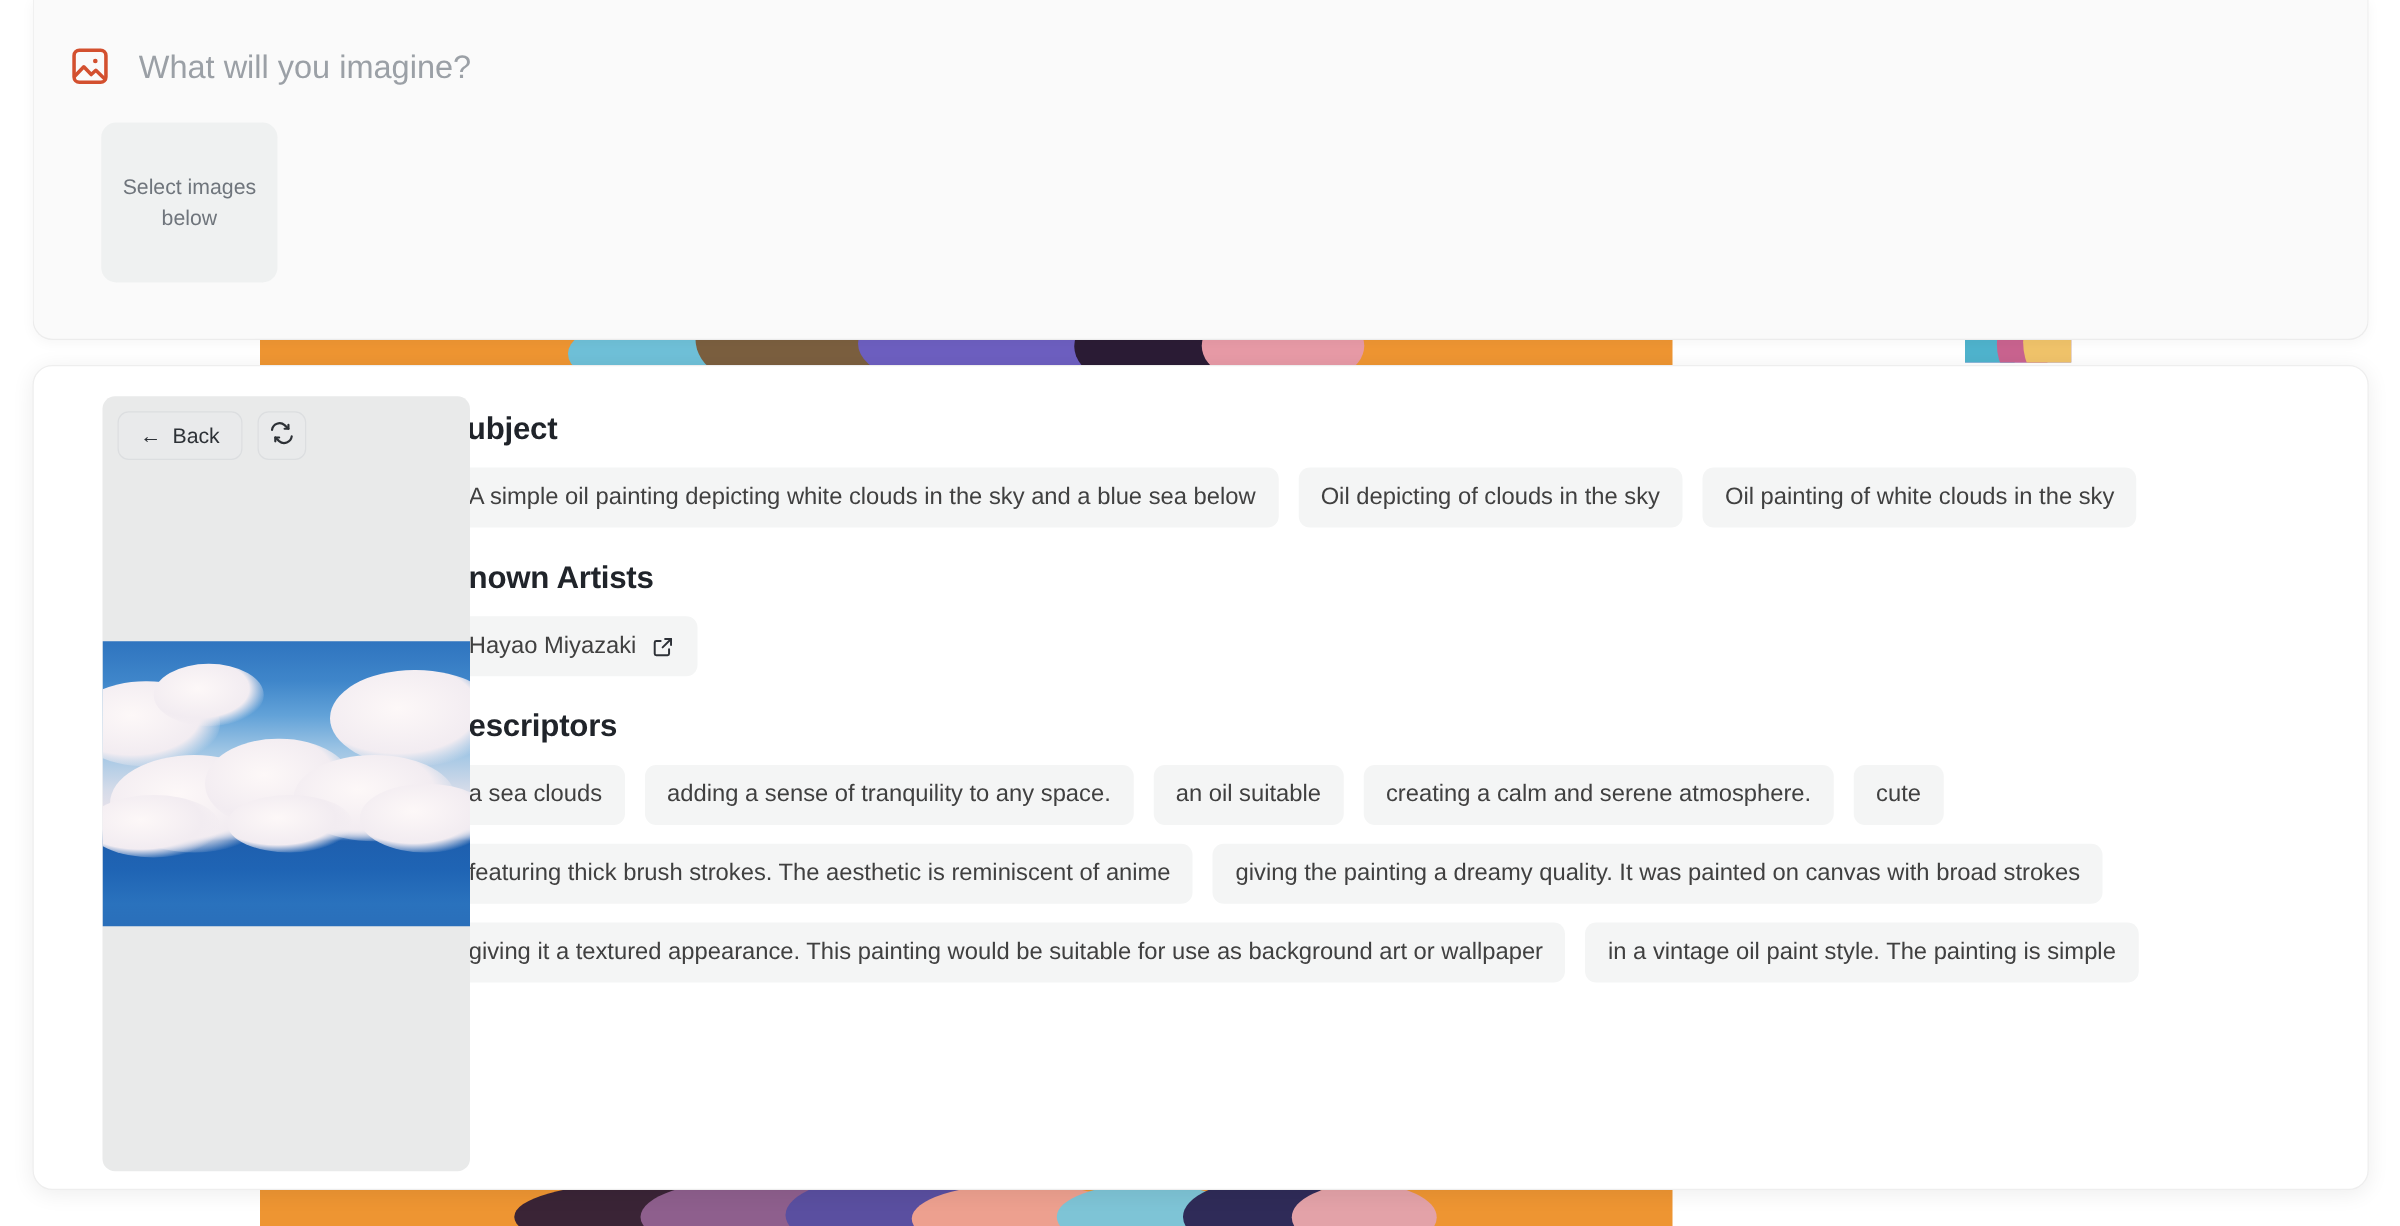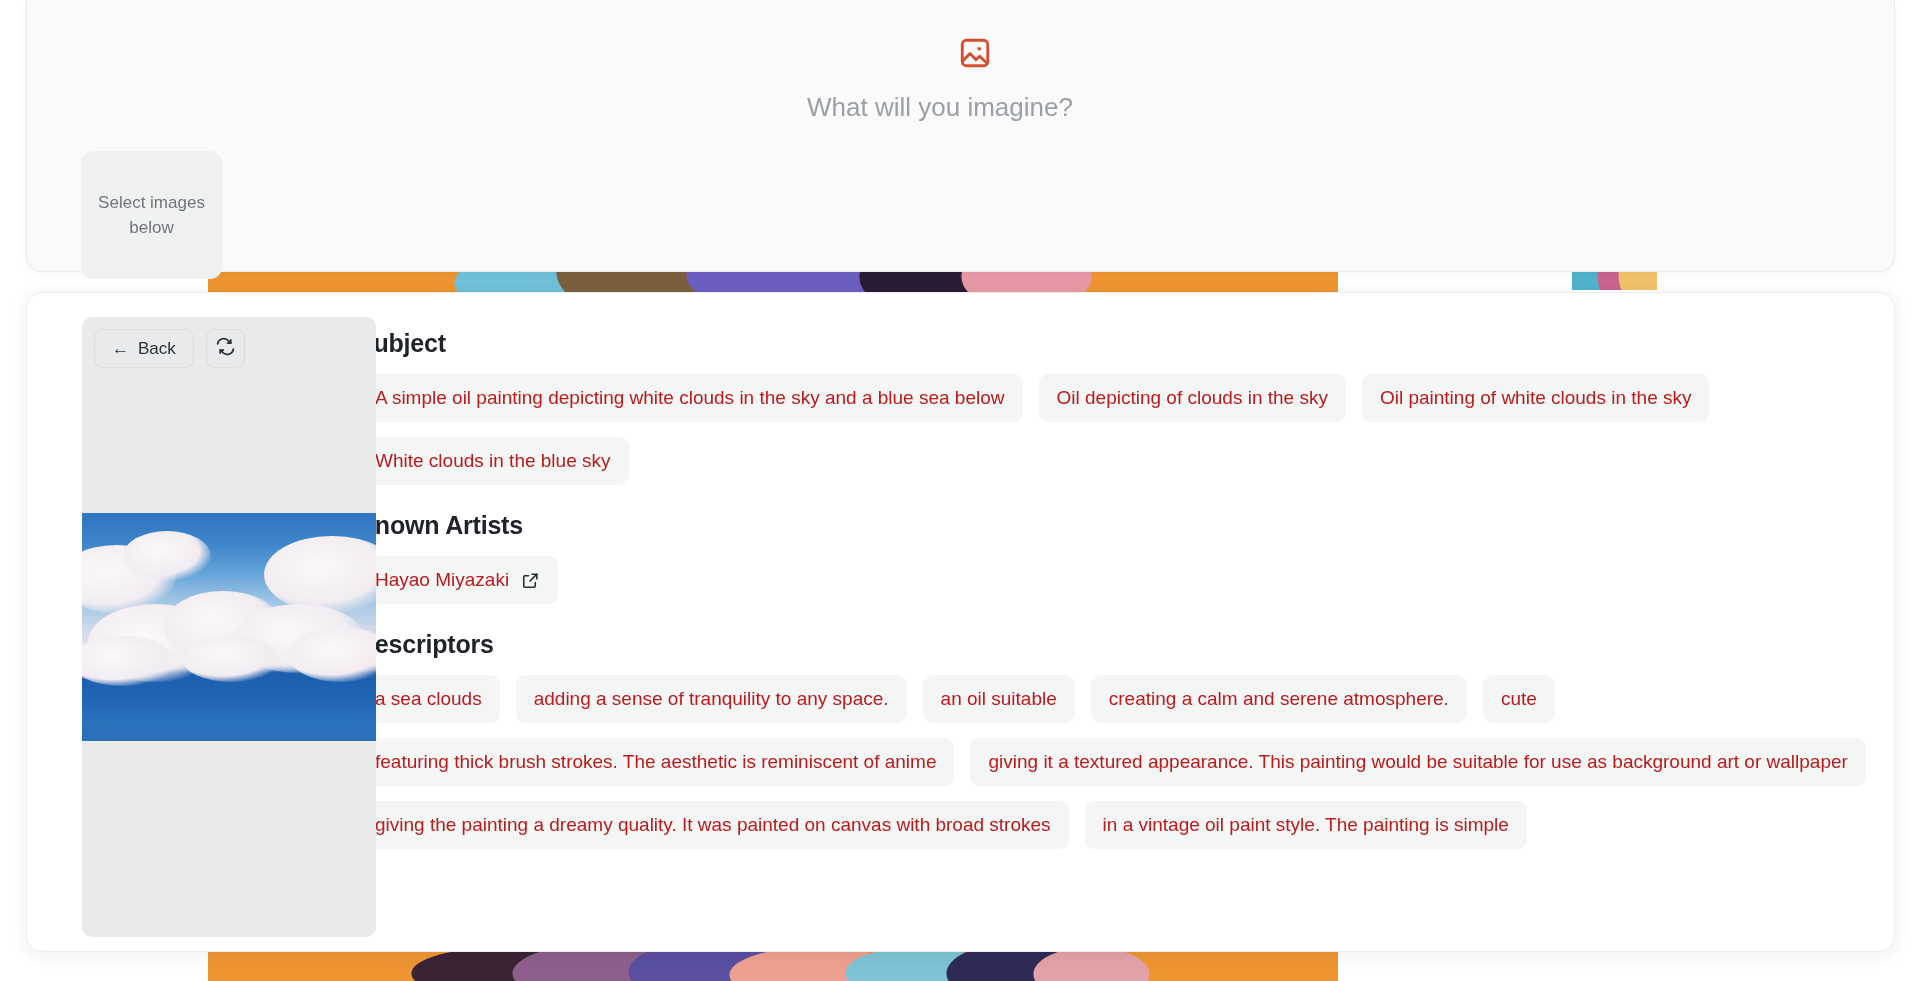--- a/index.html
+++ b/index.html
@@ -54,21 +54,20 @@
     border-top: none;
     border-radius: 0 0 16px 16px;
     box-shadow: 0 2px 10px rgba(0,0,0,0.04);
     z-index: 20;
   }
   .search-row {
     display: flex;
     align-items: center;
     gap: 22px;
     padding: 36px 0 0 28px;
-    flex-direction: column;
   }
   .img-icon {
     width: 34px; height: 34px;
     flex: 0 0 34px;
     display: block;
   }
   .search-input {
     flex: 1;
     border: none;
     outline: none;
@@ -190,21 +189,21 @@
   .tag-row {
     display: flex;
     flex-wrap: wrap;
     gap: 15px 16px;
   }
   .tag {
     background: #f4f5f5;
     border-radius: 9px;
     padding: 11px 18px;
     font-size: 19px;
-    color: #b91c1c;
+    color: #404040;
     line-height: 26px;
     white-space: nowrap;
     cursor: pointer;
     display: inline-flex;
     align-items: center;
     gap: 12px;
     text-align: right;
   }
   .ext-icon { width: 19px; height: 19px; display: block; }
 </style>
@@ -294,21 +293,20 @@
     </div>
 
     <div class="detail-right">
 
       <div class="section">
         <h2 class="section-title">Subject</h2>
         <div class="tag-row">
           <span class="tag">A simple oil painting depicting white clouds in the sky and a blue sea below</span>
           <span class="tag">Oil depicting of clouds in the sky</span>
           <span class="tag">Oil painting of white clouds in the sky</span>
-          <span class="tag">White clouds in the blue sky</span>
         </div>
       </div>
 
       <div class="section">
         <h2 class="section-title">Known Artists</h2>
         <div class="tag-row">
           <span class="tag">
             <span>Hayao Miyazaki</span>
             <span class="ext-icon">
               <svg viewBox="0 0 24 24" width="19" height="19" fill="none" stroke="#2d3137" stroke-width="2" stroke-linecap="round" stroke-linejoin="round">
@@ -323,22 +321,22 @@
 
       <div class="section">
         <h2 class="section-title">Descriptors</h2>
         <div class="tag-row">
           <span class="tag">a sea clouds</span>
           <span class="tag">adding a sense of tranquility to any space.</span>
           <span class="tag">an oil suitable</span>
           <span class="tag">creating a calm and serene atmosphere.</span>
           <span class="tag">cute</span>
           <span class="tag">featuring thick brush strokes. The aesthetic is reminiscent of anime</span>
+          <span class="tag">giving the painting a dreamy quality. It was painted on canvas with broad strokes</span>
           <span class="tag">giving it a textured appearance. This painting would be suitable for use as background art or wallpaper</span>
-          <span class="tag">giving the painting a dreamy quality. It was painted on canvas with broad strokes</span>
           <span class="tag">in a vintage oil paint style. The painting is simple</span>
         </div>
       </div>
 
     </div>
   </div>
 
 </div>
 
 </body></html>

